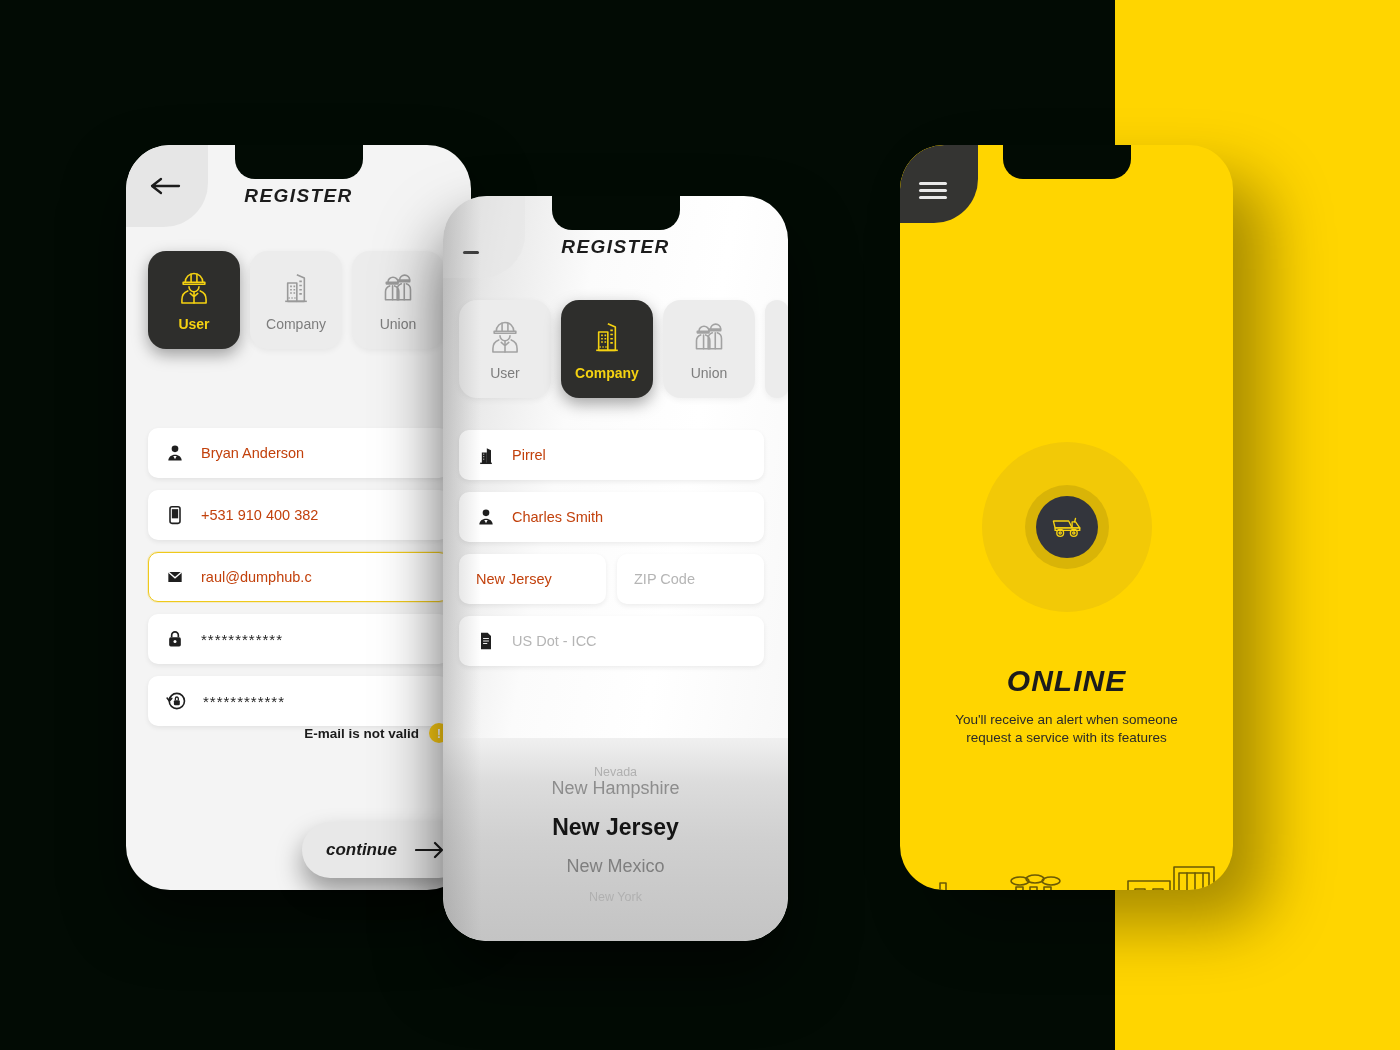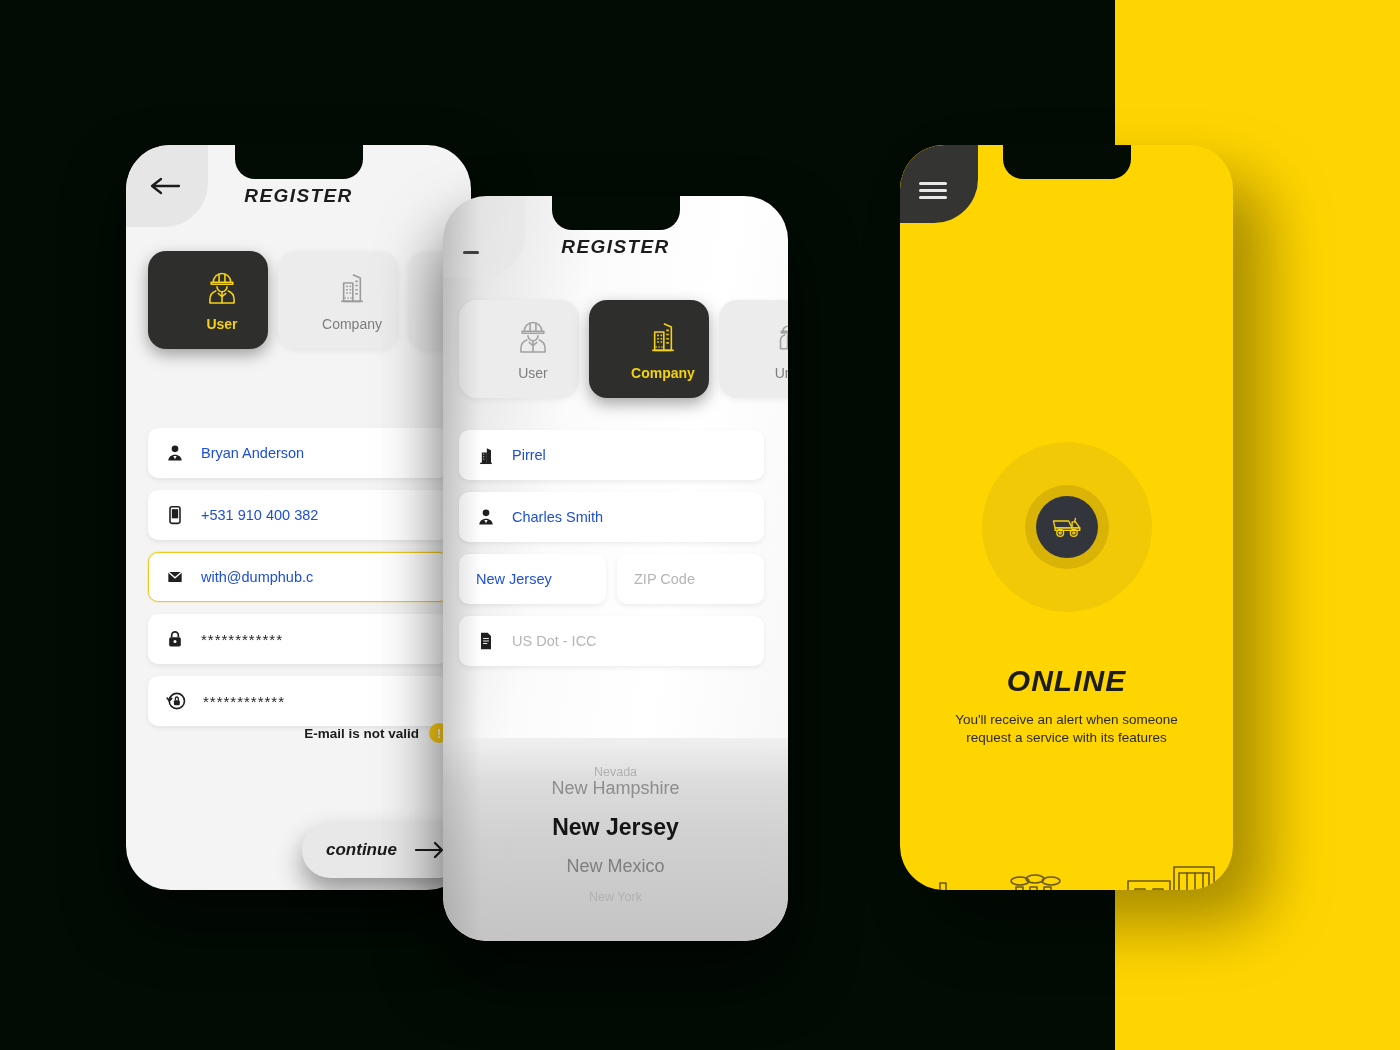--- a/index.html
+++ b/index.html
@@ -23,31 +23,31 @@
   #phone1 .notch{background:#020b04;}
   .p1-corner{position:absolute;left:0;top:0;width:82px;height:82px;
     background:#e6e6e6;border-radius:44px 0 44px 0;}
   .back-arrow{position:absolute;left:22px;top:29px;width:34px;height:24px;}
   .p1-title{position:absolute;top:40px;left:0;width:345px;text-align:center;
     font-size:19px;font-weight:bold;font-style:italic;letter-spacing:1.4px;color:#1c1c1c;}
 
   .tabs{position:absolute;display:flex;gap:10px;}
   .tab{width:92px;height:98px;border-radius:18px;background:#ececec;
     display:flex;flex-direction:column;align-items:center;justify-content:center;gap:8px;
-    box-shadow:0 2px 6px rgba(0,0,0,.06);padding-left:28px;}
+    box-shadow:0 2px 6px rgba(0,0,0,.06);}
   .tab.active{background:#2e2e2c;box-shadow:0 6px 16px rgba(0,0,0,.35);}
   .tab .tlabel{font-size:14px;color:#7d7d7d;}
   .tab.active .tlabel{color:#F5D211;font-weight:600;}
   .tab svg{display:block;}
 
   .fields{position:absolute;display:flex;flex-direction:column;gap:12px;}
   .field{height:48px;background:#fff;border-radius:10px;display:flex;align-items:center;
     padding:0 16px;gap:16px;box-shadow:0 2px 5px rgba(0,0,0,.07);border:1.5px solid transparent;}
   .field.focus{border-color:#EFC91B;box-shadow:0 0 0 1px #EFC91B33;}
-  .field .fv{font-size:14.5px;color:#1d4ed8;}
+  .field .fv{font-size:14.5px;color:#c2410c;}
   .field .fv.ph{color:#b5b5b5;}
   .pw{letter-spacing:1px;font-size:15px;color:#1f1f1f;}
 
   .err{position:absolute;display:flex;align-items:center;gap:10px;font-size:13.5px;
     font-weight:bold;color:#1c1c1c;}
   .err .badge{width:20px;height:20px;border-radius:50%;background:#FFCE12;
     display:flex;align-items:center;justify-content:center;color:#fff;font-size:13px;
     font-weight:bold;line-height:1;}
 
   .continue{position:absolute;left:302px;top:822px;width:165px;height:56px;
@@ -187,21 +187,21 @@
         <rect x="6" y="2" width="12" height="20" rx="2.4" fill="none" stroke="#1f1f1f" stroke-width="1.9"></rect>
         <rect x="8.2" y="5" width="7.6" height="11" fill="#1f1f1f"></rect>
       </svg>
       <span class="fv">+531      910 400 382</span>
     </div>
     <div class="field focus">
       <svg width="20" height="20" viewBox="0 0 24 24">
         <path d="M4 6h16v12H4z" fill="#1f1f1f"></path>
         <path d="M4 6l8 7 8-7" fill="none" stroke="#fff" stroke-width="1.6"></path>
       </svg>
-      <span class="fv">with@dumphub.c</span>
+      <span class="fv">raul@dumphub.c</span>
     </div>
     <div class="field">
       <svg width="20" height="20" viewBox="0 0 24 24">
         <rect x="5" y="10" width="14" height="11" rx="2" fill="#1f1f1f"></rect>
         <path d="M8 10V7.5a4 4 0 0 1 8 0V10" fill="none" stroke="#1f1f1f" stroke-width="2"></path>
         <circle cx="12" cy="15" r="1.8" fill="#fff"></circle>
       </svg>
       <span class="pw">************</span>
     </div>
     <div class="field">

